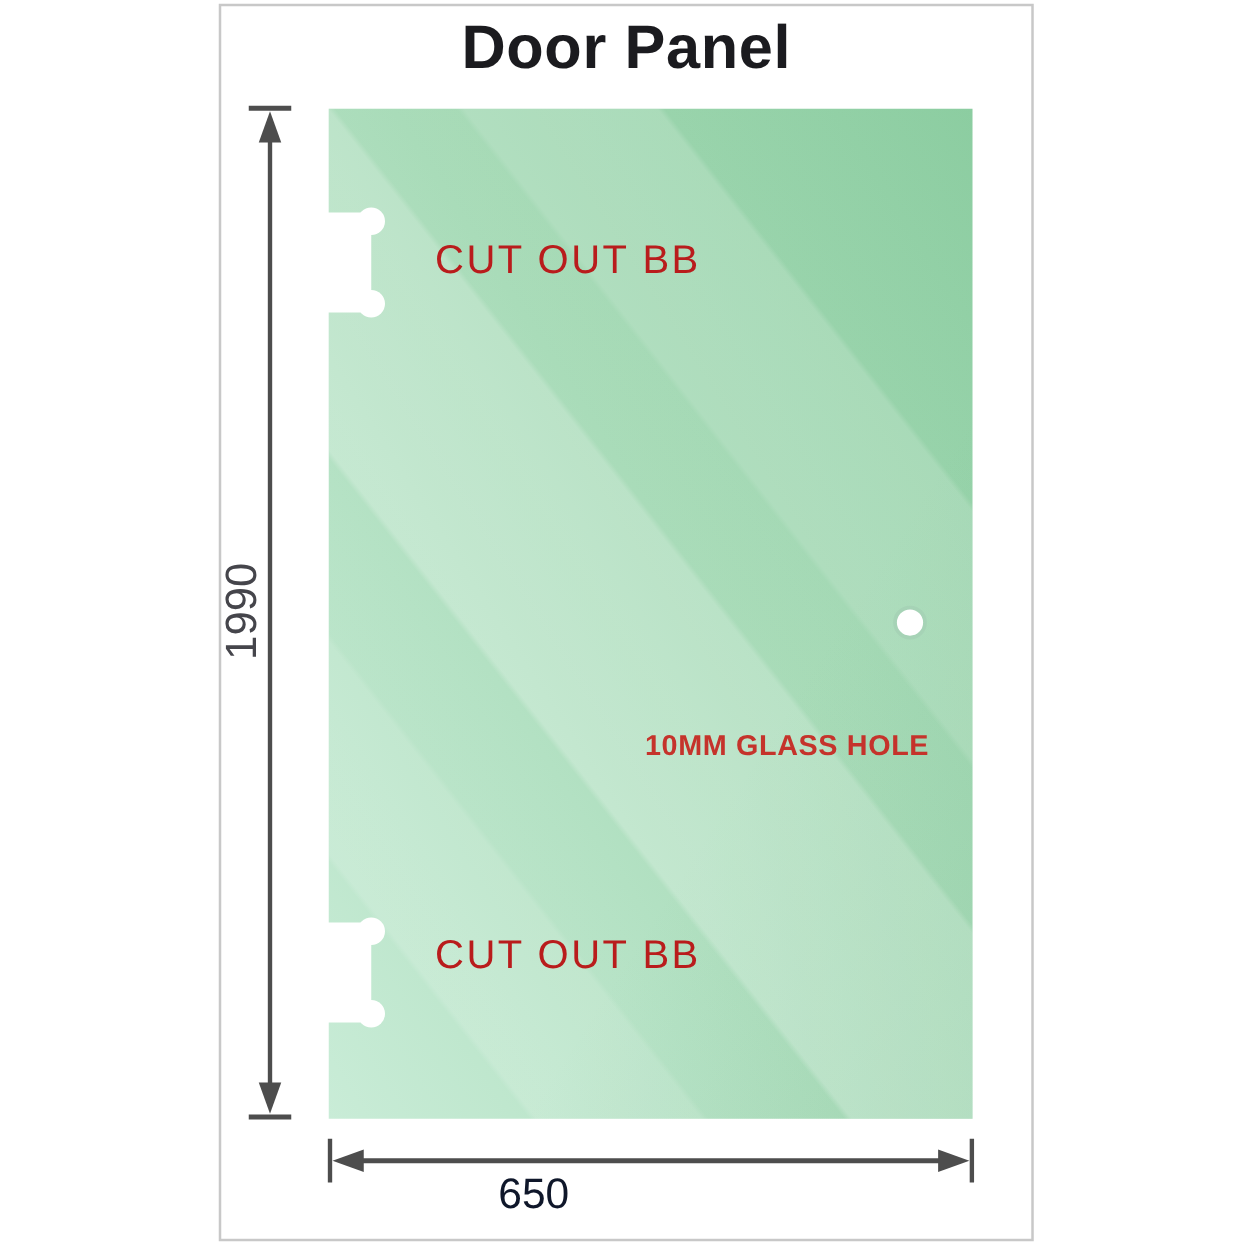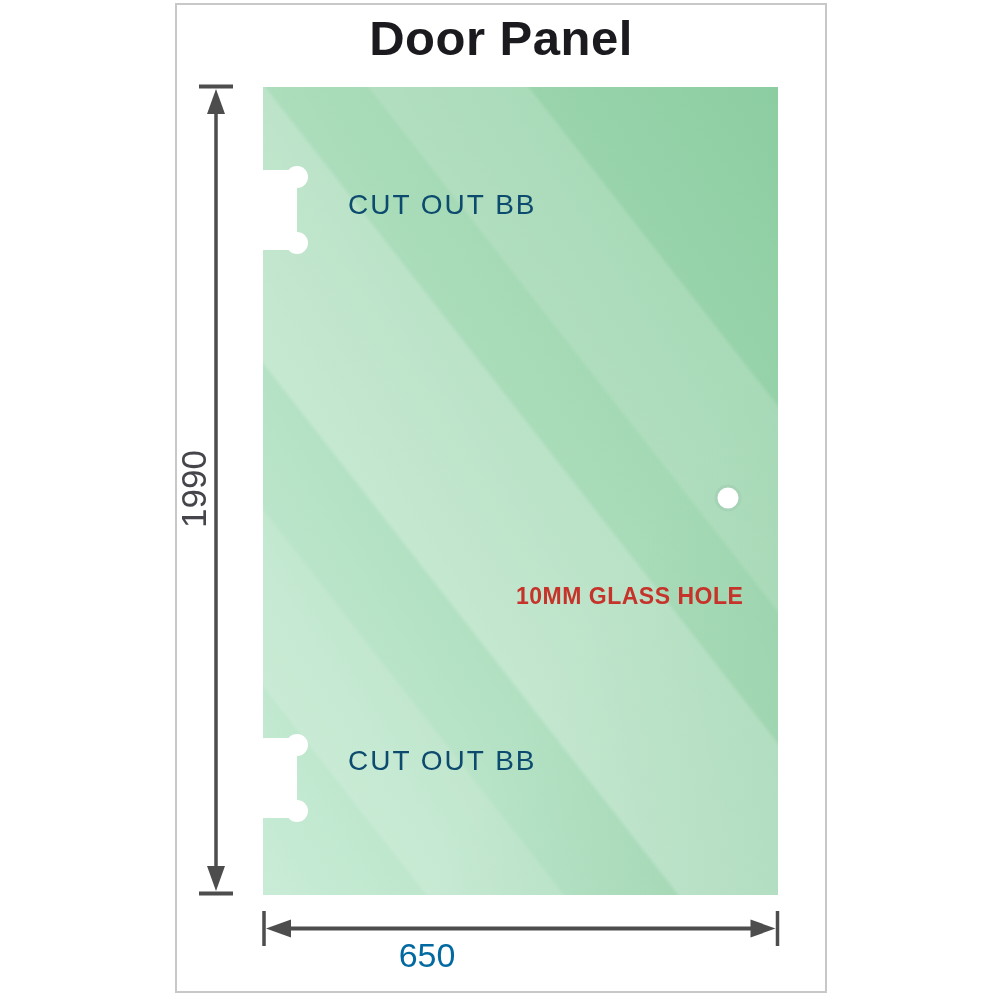--- a/index.html
+++ b/index.html
@@ -45,23 +45,23 @@
       linear-gradient(to bottom left, #8acc9f 0%, #a3d9b4 45%, #c9ecd7 100%);
   }
   .shapes-overlay {
     position: absolute;
     left: 0; top: 0;
     width: 1000px; height: 1000px;
     pointer-events: none;
   }
   .cutout-label {
     position: absolute;
-    font-size: 28px;
+    font-size: 32px;
     letter-spacing: 2px;
-    color: #0c4a6e;
+    color: #b91c1c;
     white-space: nowrap;
   }
   .cutout-label.top { left: 348px; top: 189px; }
   .cutout-label.bottom { left: 348px; top: 745px; }
   .glass-hole-label {
     position: absolute;
     left: 516px; top: 538px;
     font-size: 23px;
     font-weight: 600;
     letter-spacing: 0.5px;
@@ -78,21 +78,21 @@
     color: #45454b;
     transform: rotate(-90deg);
     white-space: nowrap;
   }
   .width-dim-label {
     position: absolute;
     left: 377px; top: 936px;
     width: 100px;
     text-align: center;
     font-size: 34px;
-    color: #0369a1;
+    color: #0f172a;
     white-space: nowrap;
   }
 </style>
 </head>
 <body>
 
 <div class="canvas">
 
   <div class="drawing-frame"></div>
 

